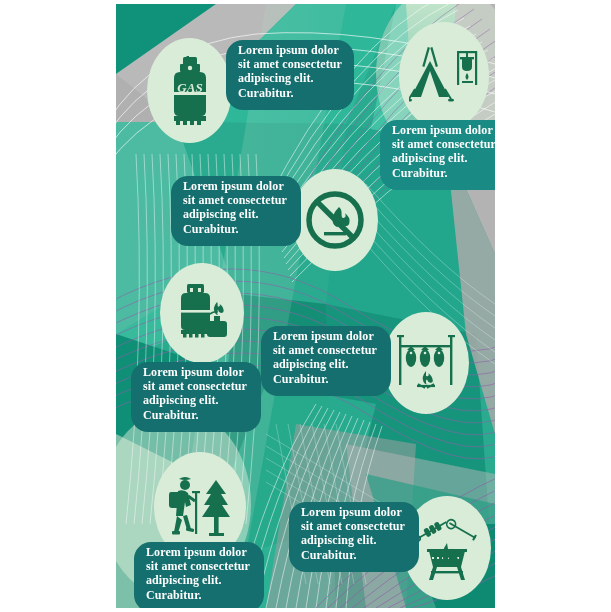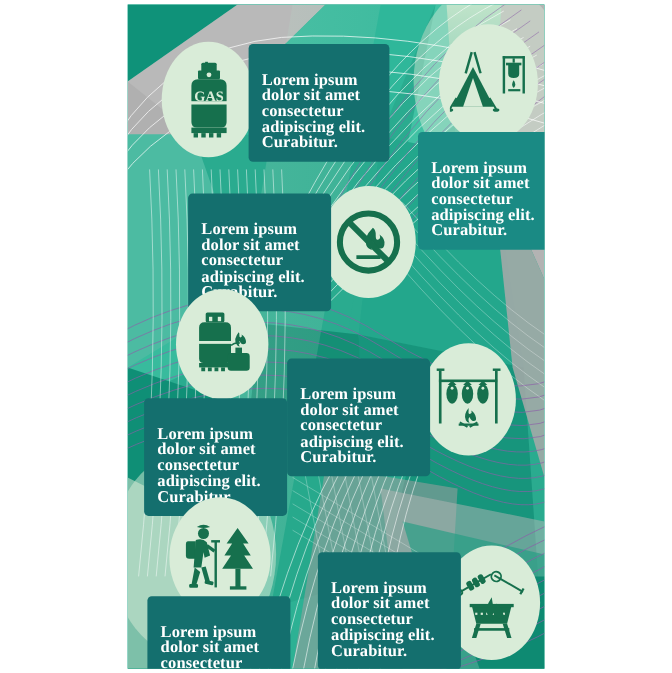--- a/index.html
+++ b/index.html
@@ -38,42 +38,43 @@
     top: 0;
     width: 100%;
     height: 100%;
   }
 
   
   .bubble {
     position: absolute;
     background: #157f7a;
     color: #ffffff;
-    border-radius: 4px;
-    padding: 26px 12px 10px 12px;
+    border-radius: 17px;
+    padding: 3px 12px 10px 12px;
     font-family: "Liberation Serif", "DejaVu Serif", serif;
     font-weight: bold;
-    font-size: 15px;
+    font-size: 12px;
     line-height: 14.2px;
     letter-spacing: 0.1px;
     box-sizing: border-box;
     text-align: left;
   }
   .bubble.teal-dark { background: #146f6e; }
   .bubble.teal-mid  { background: #1a8a84; }
 
   
   .icon-disc {
     position: absolute;
     background: #d9ecd8;
     border-radius: 50%;
     display: flex;
     align-items: center;
     justify-content: center;
     box-sizing: border-box;
+    font-style: italic;
   }
   .icon-disc svg { display: block; }
 
   .icon-glyph { fill: #16704d; }
 </style>
 </head>
 <body>
 
 <div id="poster-root">
 

